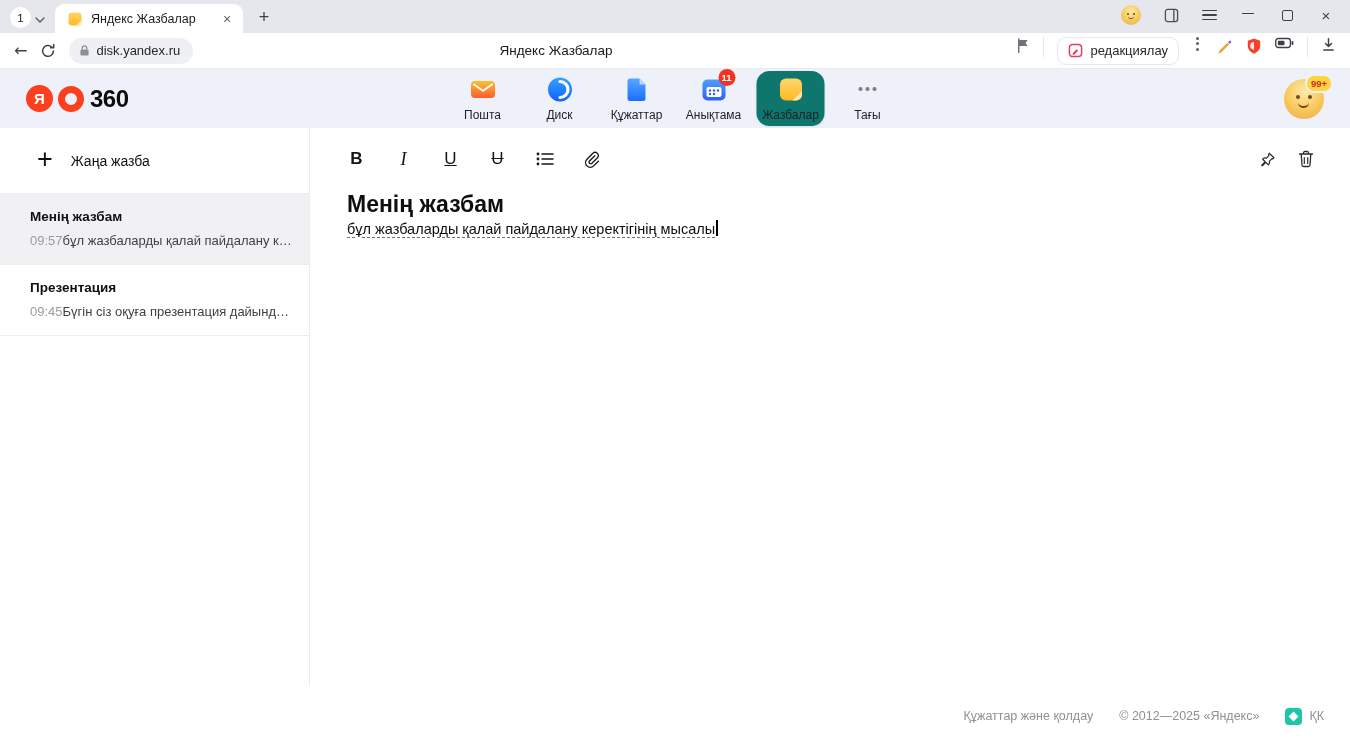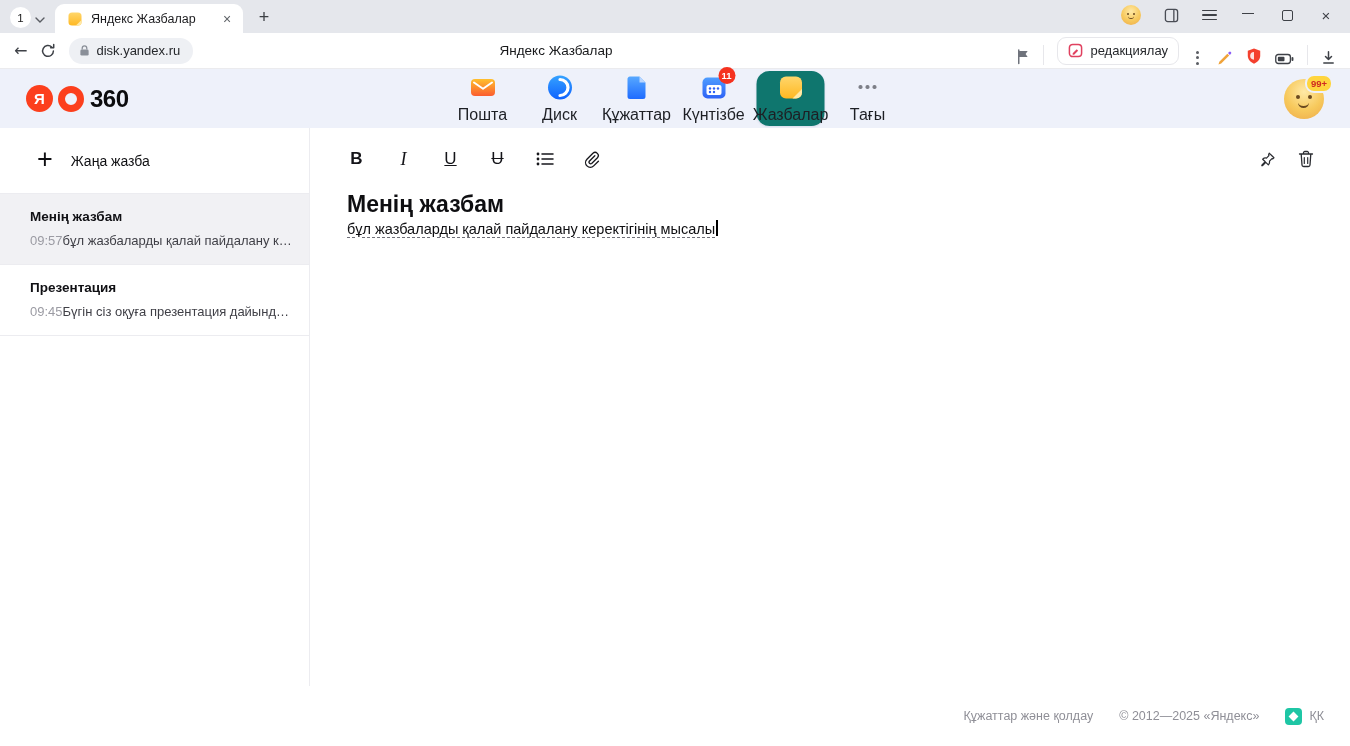--- a/index.html
+++ b/index.html
@@ -29,37 +29,37 @@
   .face::after{content:"";position:absolute;left:36%;top:54%;width:11px;height:6px;border-bottom:2px solid #6b4a1f;border-radius:0 0 10px 10px}
   .face-sm{width:20px;height:20px}
   .face-sm::before{left:28%;top:38%;width:2.5px;height:2.5px;box-shadow:6px 0 0 #6b4a1f}
   .face-sm::after{left:33%;top:50%;width:6px;height:3px;border-bottom-width:1.5px}
 
   
   .addressbar{height:36px;background:#fff;display:flex;align-items:center;padding:0 14px;gap:13px;position:relative;border-bottom:1px solid #ebebee;flex-shrink:0}
   .nav-arrow{font-family:"DejaVu Sans",sans-serif;font-size:16px;color:#3e4147;cursor:pointer}
   .url-pill{height:26px;background:#eef0f4;border-radius:13px;display:flex;align-items:center;gap:6px;padding:0 13px 0 10px;font-size:13px;color:#26282c;cursor:pointer}
   .page-title-center{position:absolute;left:556px;transform:translateX(-50%);font-size:13.5px;color:#17181a}
-  .address-right{margin-left:auto;display:flex;align-items:flex-end;gap:13px}
+  .address-right{margin-left:auto;display:flex;align-items:flex-start;gap:13px}
   .edit-pill{height:28px;border:1px solid #e7e7eb;border-radius:9px;display:flex;align-items:center;gap:7px;padding:0 10px;font-size:13px;color:#26282c;cursor:pointer;background:#fff}
   .vdiv{width:1px;height:20px;background:#e7e7eb}
   .dots-v{display:flex;flex-direction:column;gap:2.5px;padding:0 4px;cursor:pointer}
   .dots-v i{width:3px;height:3px;border-radius:50%;background:#5a5d63;display:block}
   .icon-btn{display:flex;align-items:center;justify-content:center;cursor:pointer}
 
   
   .app-header{height:59px;background:var(--header-bg,#eef1fa);display:flex;align-items:center;padding:0 26px;position:relative;flex-shrink:0}
   .logo{display:flex;align-items:center;gap:5px;cursor:pointer}
   .logo-ya{width:27px;height:27px;border-radius:50%;background:var(--accent-red,#fc3f1d);color:#fff;font-weight:700;font-size:15px;display:flex;align-items:center;justify-content:center}
   .logo-ring{width:26px;height:26px;border-radius:50%;border:7.5px solid var(--accent-red,#fc3f1d)}
   .logo-360{font-size:24px;font-weight:700;color:#0c0c0e;letter-spacing:-.5px;margin-left:1px}
   .nav360{position:absolute;left:50%;top:0;height:100%;transform:translateX(-50%);display:flex;align-items:center;gap:9px}
   .nav-item{width:68px;height:55px;display:flex;flex-direction:column;align-items:center;justify-content:center;gap:5px;border-radius:13px;cursor:pointer}
   .nav-item.active{background:#0f766e;box-shadow:0 1px 2px rgba(40,60,120,.10)}
-  .nav-label{font-size:16px;color:#1d1f24}
+  .nav-label{font-size:12px;color:#1d1f24}
   .nav-icon{position:relative;width:27px;height:27px;display:flex;align-items:center;justify-content:center}
   .cal-badge{position:absolute;top:-7px;right:-8px;min-width:17px;height:17px;border-radius:9px;background:var(--badge-red,#f5321f);color:#fff;font-size:9.5px;font-weight:700;display:flex;align-items:center;justify-content:center;padding:0 3px}
   .dots-h{display:flex;gap:3.5px;height:27px;align-items:center}
   .dots-h i{width:3.5px;height:3.5px;border-radius:50%;background:#7d7f87;display:block}
   .avatar-wrap{margin-left:auto;position:relative;cursor:pointer}
   .avatar{width:40px;height:40px}
   .badge-99{position:absolute;top:-5px;right:-9px;background:var(--badge-yellow,#ffd53e);color:#cf2a22;font-size:9.5px;font-weight:700;padding:2px 4px;border-radius:9px;border:2px solid var(--header-bg,#eef1fa)}
 
   
   .main{flex:1;display:flex;min-height:0}
@@ -284,21 +284,21 @@
               <rect x="2" y="3.5" width="23" height="21" rx="5" fill="url(#gcal)"></rect>
               <rect x="6" y="11" width="15" height="10" rx="2" fill="#fff"></rect>
               <circle cx="9.5" cy="14.5" r="1.2" fill="#2e62f6"></circle>
               <circle cx="13.5" cy="14.5" r="1.2" fill="#2e62f6"></circle>
               <circle cx="17.5" cy="14.5" r="1.2" fill="#2e62f6"></circle>
               <circle cx="9.5" cy="18" r="1.2" fill="#2e62f6"></circle>
               <circle cx="13.5" cy="18" r="1.2" fill="#2e62f6"></circle>
             </svg>
           <span class="cal-badge">11</span>
         </span>
-        <span class="nav-label">Күнтізбе</span>
+        <span class="nav-label">Анықтама</span>
       </div>
       <div class="nav-item active">
         <span class="nav-icon">
           <svg width="27" height="27" viewBox="0 0 27 27">
               <defs>
                 <linearGradient id="gn" x1="0" y1="0" x2="0" y2="1">
                   <stop offset="0" stop-color="#ffd66b"></stop>
                   <stop offset="1" stop-color="#ffb822"></stop>
                 </linearGradient>
               </defs>

